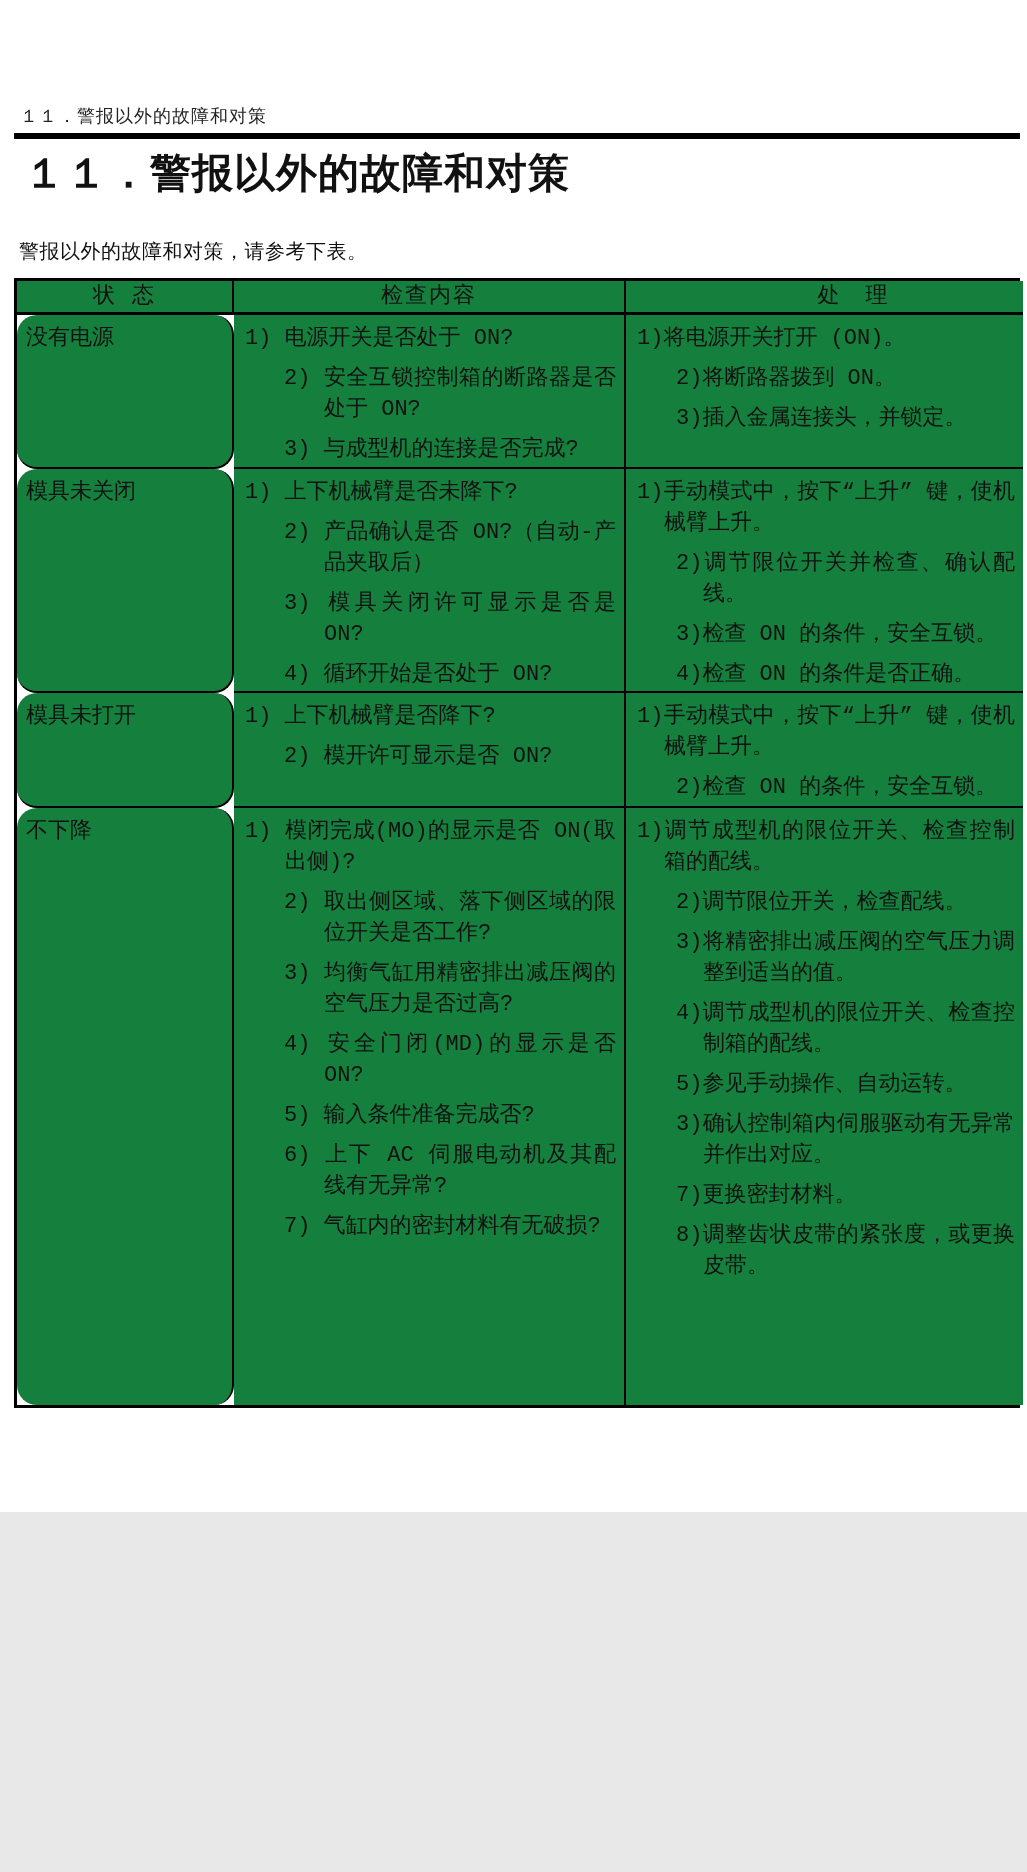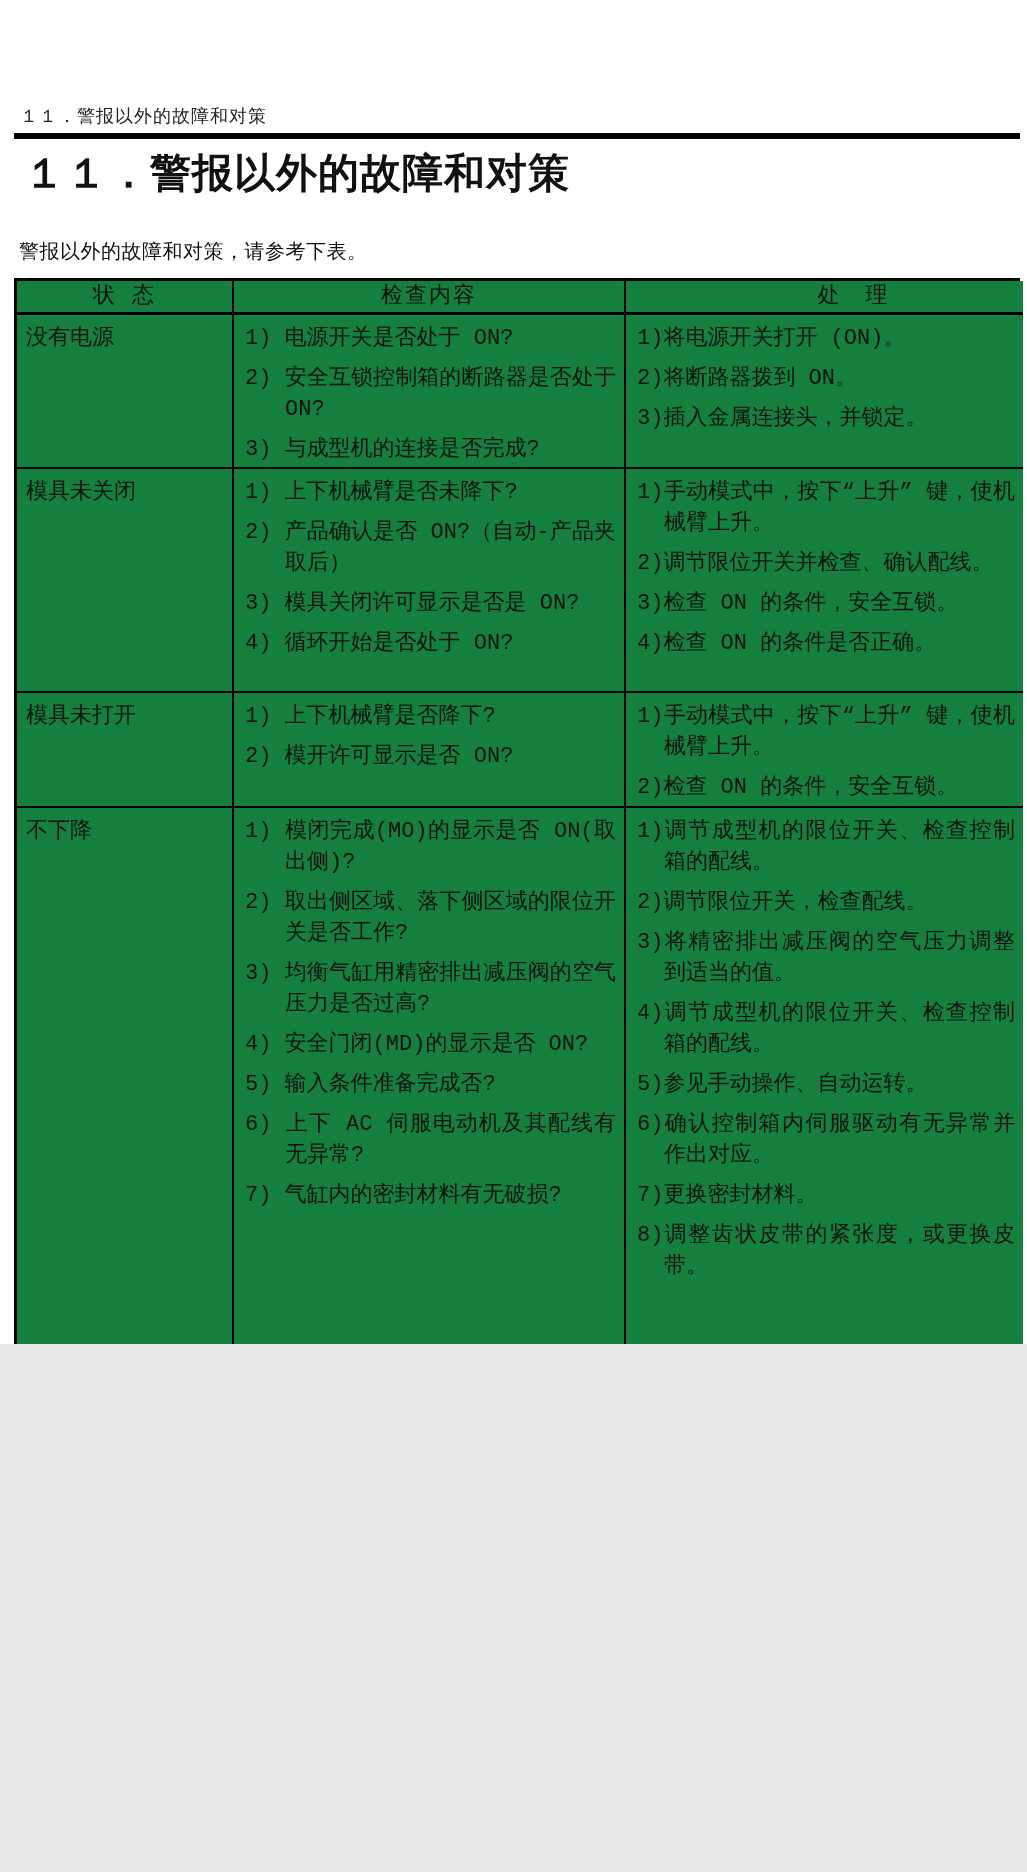--- a/index.html
+++ b/index.html
@@ -1,18 +1,18 @@
 <!DOCTYPE html>
 <html><head>
 <meta charset="utf-8">
 <style>
   html,body{margin:0;padding:0;background:#e8e8e8;}
   .page{
     position:relative;
-    width:1027px;height:1344px;
+    width:1027px;height:1512px;
     background:#ffffff;
     margin:0 auto;
     font-family:"Liberation Serif","DejaVu Serif",serif;
     color:#111;
     overflow:hidden;
   }
   
   .running-header{
     position:absolute;left:20px;top:104px;
     font-size:18px;letter-spacing:1px;color:#222;
@@ -53,29 +53,29 @@
   }
   .cell.last-col{border-right:none;}
   .cell.last-row{border-bottom:none;}
   .cell.th{
     display:flex;align-items:center;justify-content:center;
     border-bottom:3px solid #000;
     font-size:22px;letter-spacing:2px;
     white-space:pre;
   }
   .cell.th.action-th{padding-left:58px;}
-  .cell.status{padding:8px 6px 0 9px;}
+  .cell.status{padding:8px 6px 0 9px;border-radius:20px;}
   .cell.items{padding:8px 8px 0 11px;}
   .cell.items .item{
     padding-left:40px;text-indent:-40px;
     text-align:justify;
     margin:0;
   }
   .cell.items.actions .item{padding-left:27px;text-indent:-27px;}
-  .cell.items .item + .item{margin-top:9px;}
+  .cell.items .item + .item{margin-top:9px;margin-left:39px;}
   
   .page-number{
     position:absolute;left:13px;top:1822px;
     font-size:20px;letter-spacing:1px;
   }
   .footer-rule{
     position:absolute;left:0;top:1850px;width:1027px;height:4px;
     background:#000;
   }
 </style>
@@ -142,21 +142,21 @@
       <div class="item">5) 输入条件准备完成否?</div>
       <div class="item">6) 上下 AC 伺服电动机及其配线有无异常?</div>
       <div class="item">7) 气缸内的密封材料有无破损?</div>
     </div>
     <div class="cell items actions last-col last-row">
       <div class="item">1)调节成型机的限位开关、检查控制箱的配线。</div>
       <div class="item">2)调节限位开关，检查配线。</div>
       <div class="item">3)将精密排出减压阀的空气压力调整到适当的值。</div>
       <div class="item">4)调节成型机的限位开关、检查控制箱的配线。</div>
       <div class="item">5)参见手动操作、自动运转。</div>
-      <div class="item">6)确认控制箱内伺服驱动有无异常并作出对应。</div>
+      <div class="item">3)确认控制箱内伺服驱动有无异常并作出对应。</div>
       <div class="item">7)更换密封材料。</div>
       <div class="item">8)调整齿状皮带的紧张度，或更换皮带。</div>
     </div>
 
   </div>
 
   <div class="page-number">—64—</div>
   <div class="footer-rule"></div>
 
 </div>

